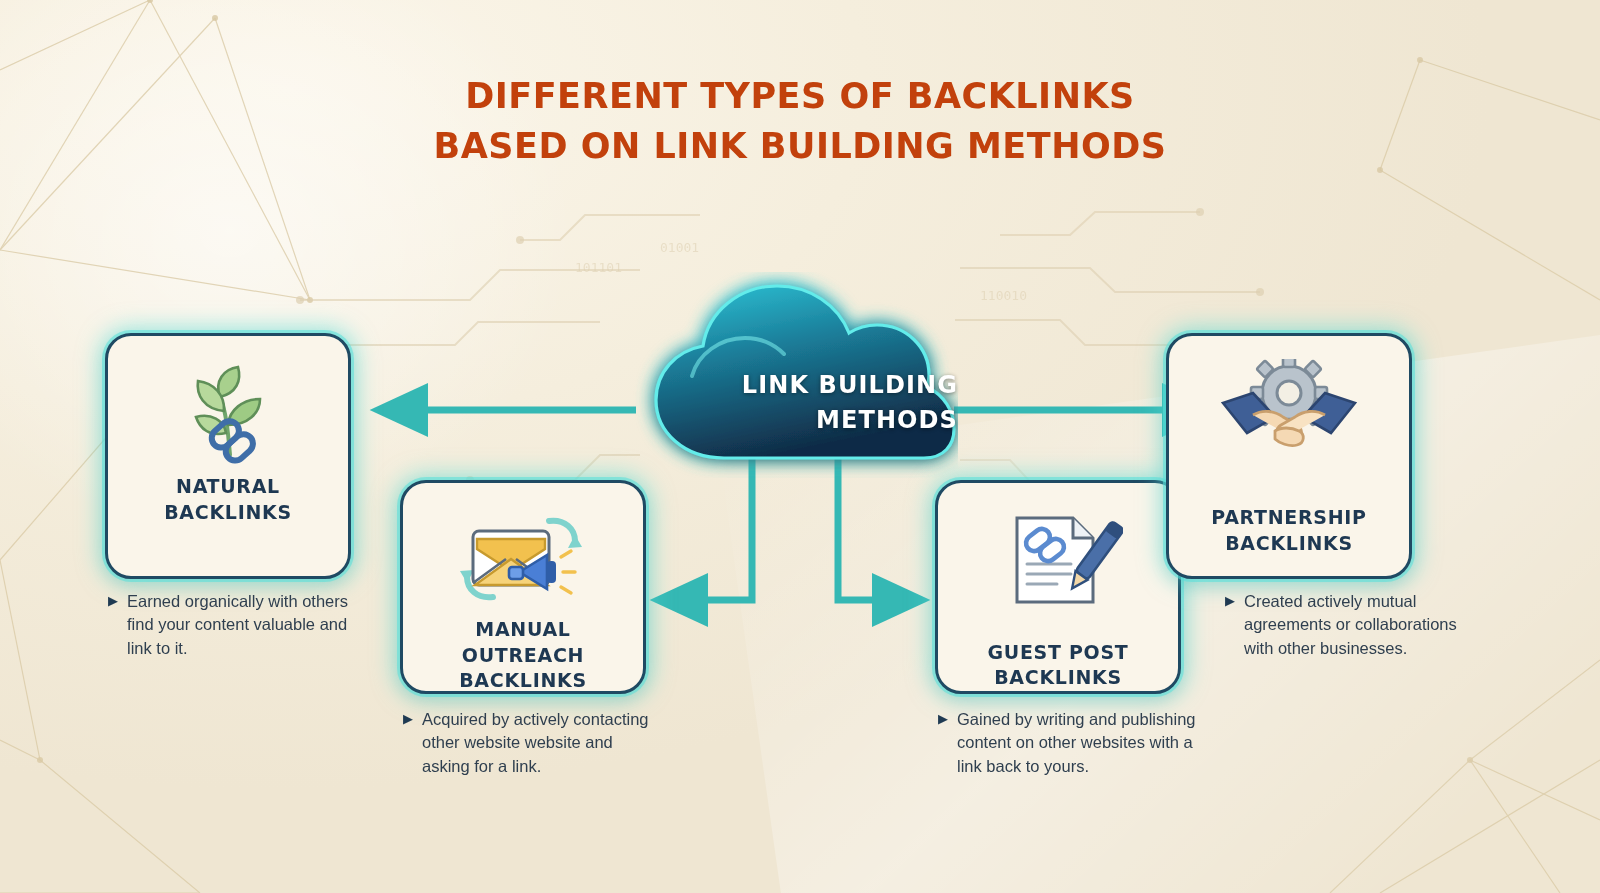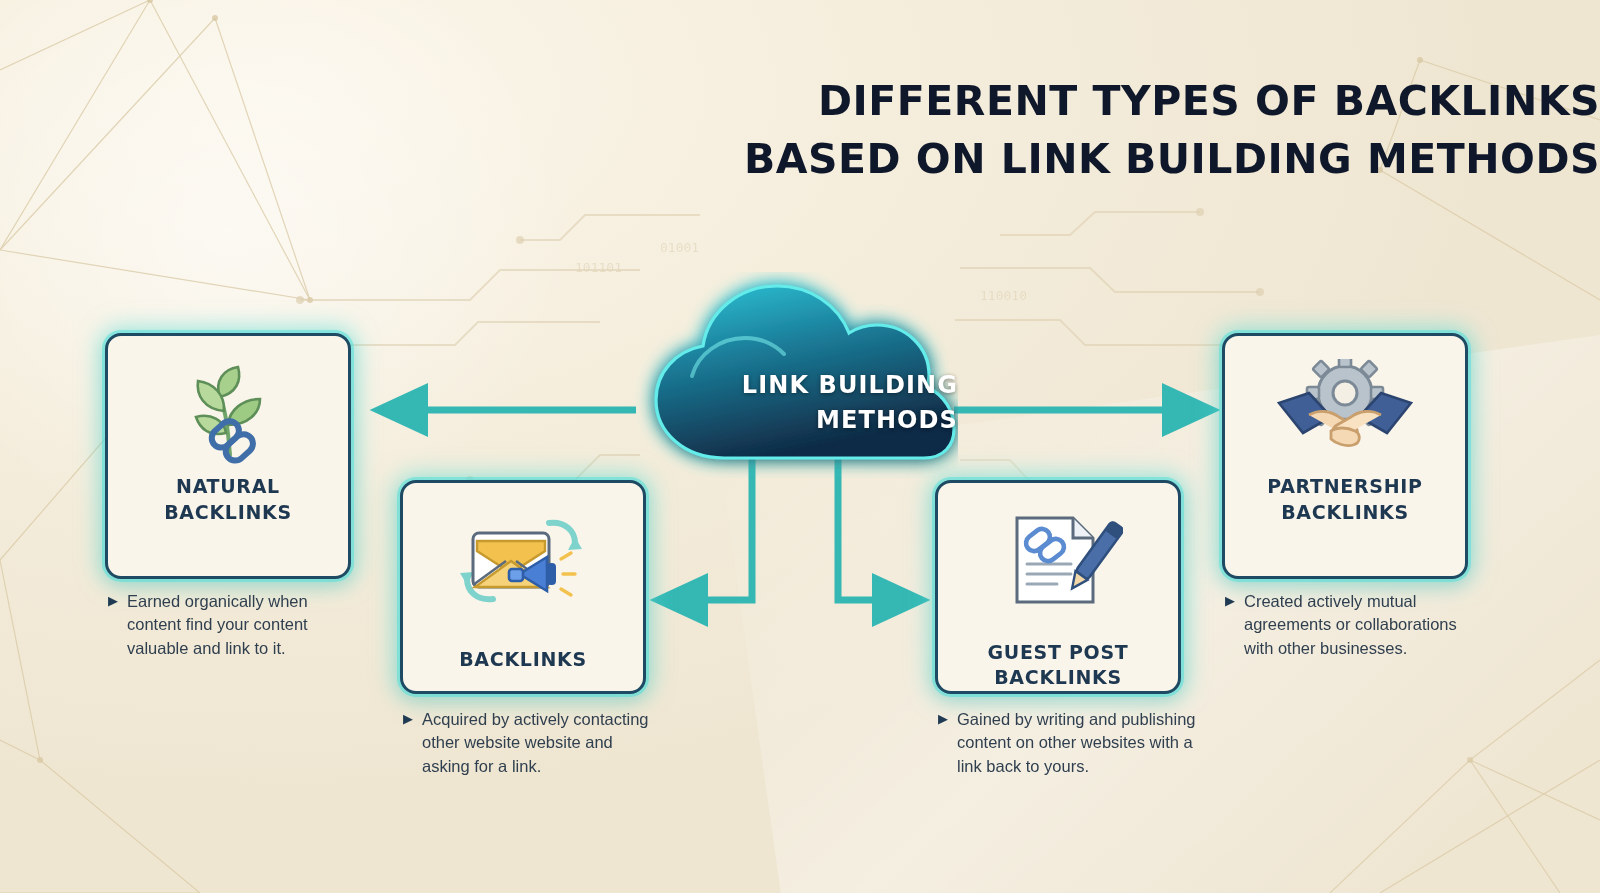--- a/index.html
+++ b/index.html
@@ -51,26 +51,25 @@
     position: absolute;
     left: 0;
     top: 72px;
     width: 1600px;
     text-align: center;
     pointer-events: none;
   }
   .title-line {
     font-family: "DejaVu Sans", sans-serif;
     font-weight: 700;
-    font-size: 41px;
+    font-size: 35px;
     letter-spacing: 0.5px;
-    color: #0f172a;
+    color: #c2410c;
     line-height: 1.42;
     text-transform: uppercase;
-    text-align: right;
   }
 
   
   #cloud-node {
     position: absolute;
     left: 632px;
     top: 272px;
     width: 326px;
     height: 206px;
   }
@@ -85,21 +84,21 @@
     font-weight: 700;
     font-size: 24px;
     letter-spacing: 1.1px;
     line-height: 1.45;
     text-shadow: 0 1px 4px rgba(0,0,0,0.45);
   }
 
   
   .card {
     position: absolute;
-    border-radius: 16px;
+    border-radius: 26px;
     background: #faf5ea;
     border: 3px solid #1f4a63;
     box-shadow:
       0 0 0 3px rgba(86, 224, 219, 0.55),
       0 0 22px 6px rgba(86, 224, 219, 0.55),
       0 6px 18px rgba(0,0,0,0.10);
     display: flex;
     flex-direction: column;
     align-items: center;
     justify-content: flex-start;
@@ -145,21 +144,21 @@
   
   #card-natural      { left: 105px;  top: 333px; width: 240px; height: 240px; }
   #cap-natural       { left: 108px;  top: 590px; width: 258px; }
 
   #card-manual       { left: 400px;  top: 480px; width: 240px; height: 208px; }
   #cap-manual        { left: 403px;  top: 708px; width: 262px; }
 
   #card-guest        { left: 935px;  top: 480px; width: 240px; height: 208px; gap: 20px; }
   #cap-guest         { left: 938px;  top: 708px; width: 262px; }
 
-  #card-partnership  { left: 1222px; top: 333px; width: 240px; height: 240px; }
+  #card-partnership  { left: 1166px; top: 333px; width: 240px; height: 240px; gap: 31px; }
   #cap-partnership   { left: 1225px; top: 590px; width: 260px; }
 
   .connector-layer {
     position: absolute;
     inset: 0;
     width: 1600px;
     height: 893px;
     pointer-events: none;
   }
 </style>
@@ -307,21 +306,21 @@
         </g>
       </svg>
     </div>
     <div class="card-title">
       <span>NATURAL</span><br>
       <span>BACKLINKS</span>
     </div>
   </div>
   <div class="caption" id="cap-natural">
     <span class="bullet">▶</span>
-    <span class="caption-text">Earned organically when content find your content valuable and link to it.</span>
+    <span class="caption-text">Earned organically with others find your content valuable and link to it.</span>
   </div>
 
   <div class="card" id="card-manual">
     <div class="card-icon">
       <svg width="140" height="108" viewBox="0 0 140 108">
         <path d="M96 16 C112 14 122 24 122 36" stroke="#7fd3cd" stroke-width="6" fill="none" stroke-linecap="round"></path>
         <path d="M122 30 l7 12 -14 1 z" fill="#7fd3cd"></path>
         <path d="M40 92 C24 94 14 84 14 72" stroke="#7fd3cd" stroke-width="6" fill="none" stroke-linecap="round"></path>
         <path d="M14 78 l-7 -12 14 -1 z" fill="#7fd3cd"></path>
         <rect x="20" y="26" width="76" height="54" rx="6" fill="#ffffff" stroke="#5b6b7d" stroke-width="3"></rect>
@@ -334,21 +333,21 @@
           <rect x="32" y="16" width="9" height="22" rx="4" fill="#2f5ea8"></rect>
           <g stroke="#f2c14e" stroke-width="3.4" stroke-linecap="round">
             <path d="M46 12 l10 -6"></path>
             <path d="M48 27 h12"></path>
             <path d="M46 42 l10 6"></path>
           </g>
         </g>
       </svg>
     </div>
     <div class="card-title">
-      <br>
+      <span>MANUAL OUTREACH</span><br>
       <span>BACKLINKS</span>
     </div>
   </div>
   <div class="caption" id="cap-manual">
     <span class="bullet">▶</span>
     <span class="caption-text">Acquired by actively contacting other website website and asking for a link.</span>
   </div>
 
   <div class="card" id="card-guest">
     <div class="card-icon">

